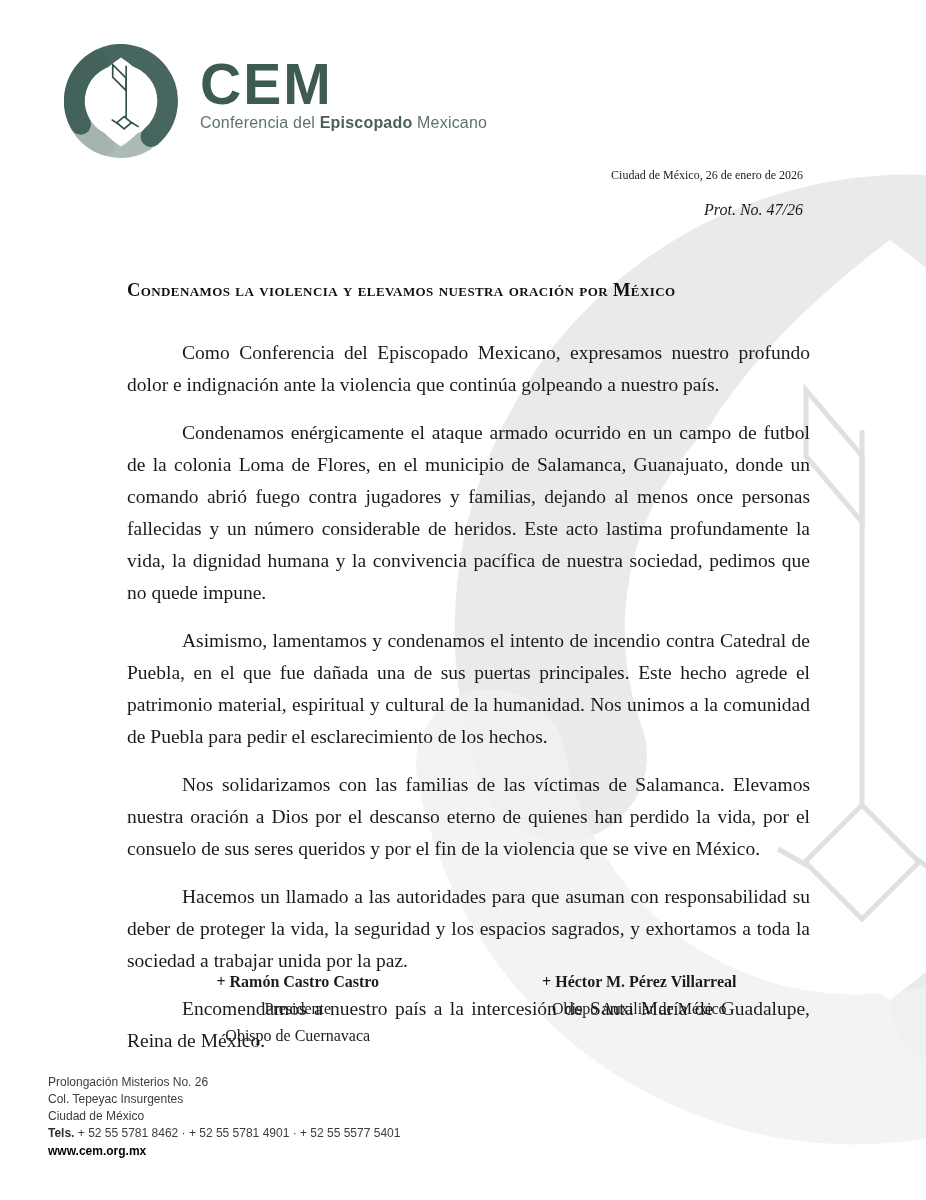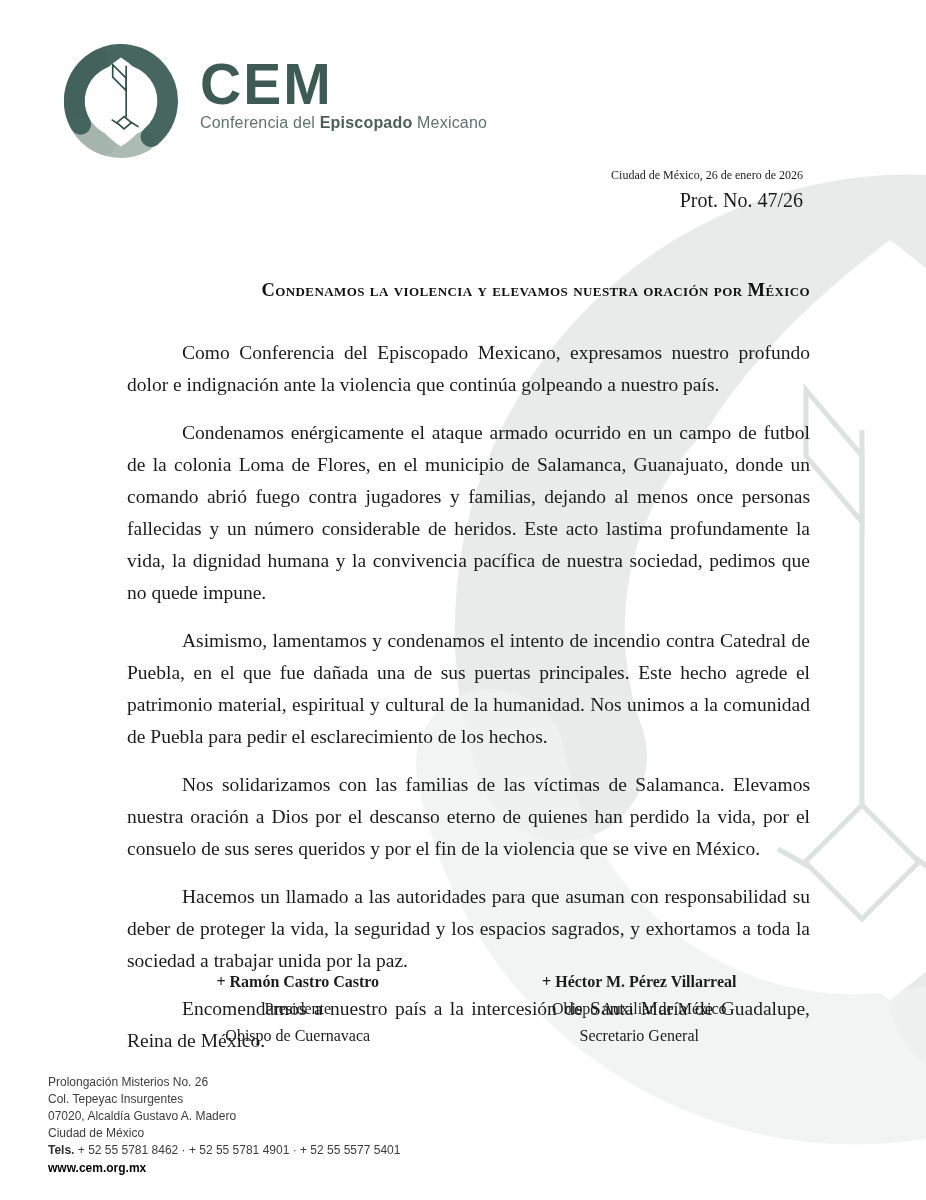--- a/index.html
+++ b/index.html
@@ -13,25 +13,25 @@
   
   .header{position:absolute;left:64px;top:44px;display:flex;align-items:flex-start;z-index:2;}
   .logo-mark{width:114px;height:116px;flex:0 0 auto;}
   .brand-text{margin-left:22px;margin-top:12px;font-family:"Liberation Sans","DejaVu Sans",sans-serif;}
   .brand-word{font-size:57px;line-height:56px;font-weight:bold;letter-spacing:2px;color:#3d5b52;}
   .brand-tagline{font-size:16px;color:#5f736c;margin-top:2px;letter-spacing:.2px;}
   .brand-tagline b{color:#4b5f58;}
   
   .meta{position:absolute;left:127px;width:676px;top:168px;text-align:right;z-index:2;}
   .dateline{font-size:12px;}
-  .protocol{font-size:20px;margin-top:6px;}
+  .protocol{font-size:16px;font-style:italic;margin-top:18px;}
   
   .letter{position:absolute;left:127px;width:683px;top:280px;z-index:2;}
   .letter-title{
-    text-align:right;font-weight:bold;font-size:18.5px;letter-spacing:.4px;
+    text-align:left;font-weight:bold;font-size:18.5px;letter-spacing:.4px;
     font-variant:small-caps;margin:0 0 36px 0;color:#111;
   }
   .letter p{
     margin:16px 0 13px 0;font-size:19.5px;line-height:32px;
     text-align:justify;text-indent:55px;
   }
   
   .signatures{position:absolute;left:127px;width:683px;top:968px;display:flex;z-index:2;}
   .sig{width:50%;text-align:center;font-size:16px;line-height:27px;}
   .sig .name{font-weight:bold;}
@@ -99,26 +99,24 @@
 
   <div class="signatures">
     <div class="sig">
       <div class="name">+ Ramón Castro Castro</div>
       <div>Presidente</div>
       <div>Obispo de Cuernavaca</div>
     </div>
     <div class="sig">
       <div class="name">+ Héctor M. Pérez Villarreal</div>
       <div>Obispo Auxiliar de México</div>
-      <div>Secretario General</div>
     </div>
   </div>
 
   <div class="footer">
     <div>Prolongación Misterios No. 26</div>
     <div>Col. Tepeyac Insurgentes</div>
-    <div>07020, Alcaldía Gustavo A. Madero</div>
     <div>Ciudad de México</div>
     <div class="tels"><b>Tels.</b><span> + 52 55 5781 8462 · + 52 55 5781 4901 · + 52 55 5577 5401</span></div>
     <a class="site" href="#">www.cem.org.mx</a>
   </div>
 
 </div>
 
 </body></html>

